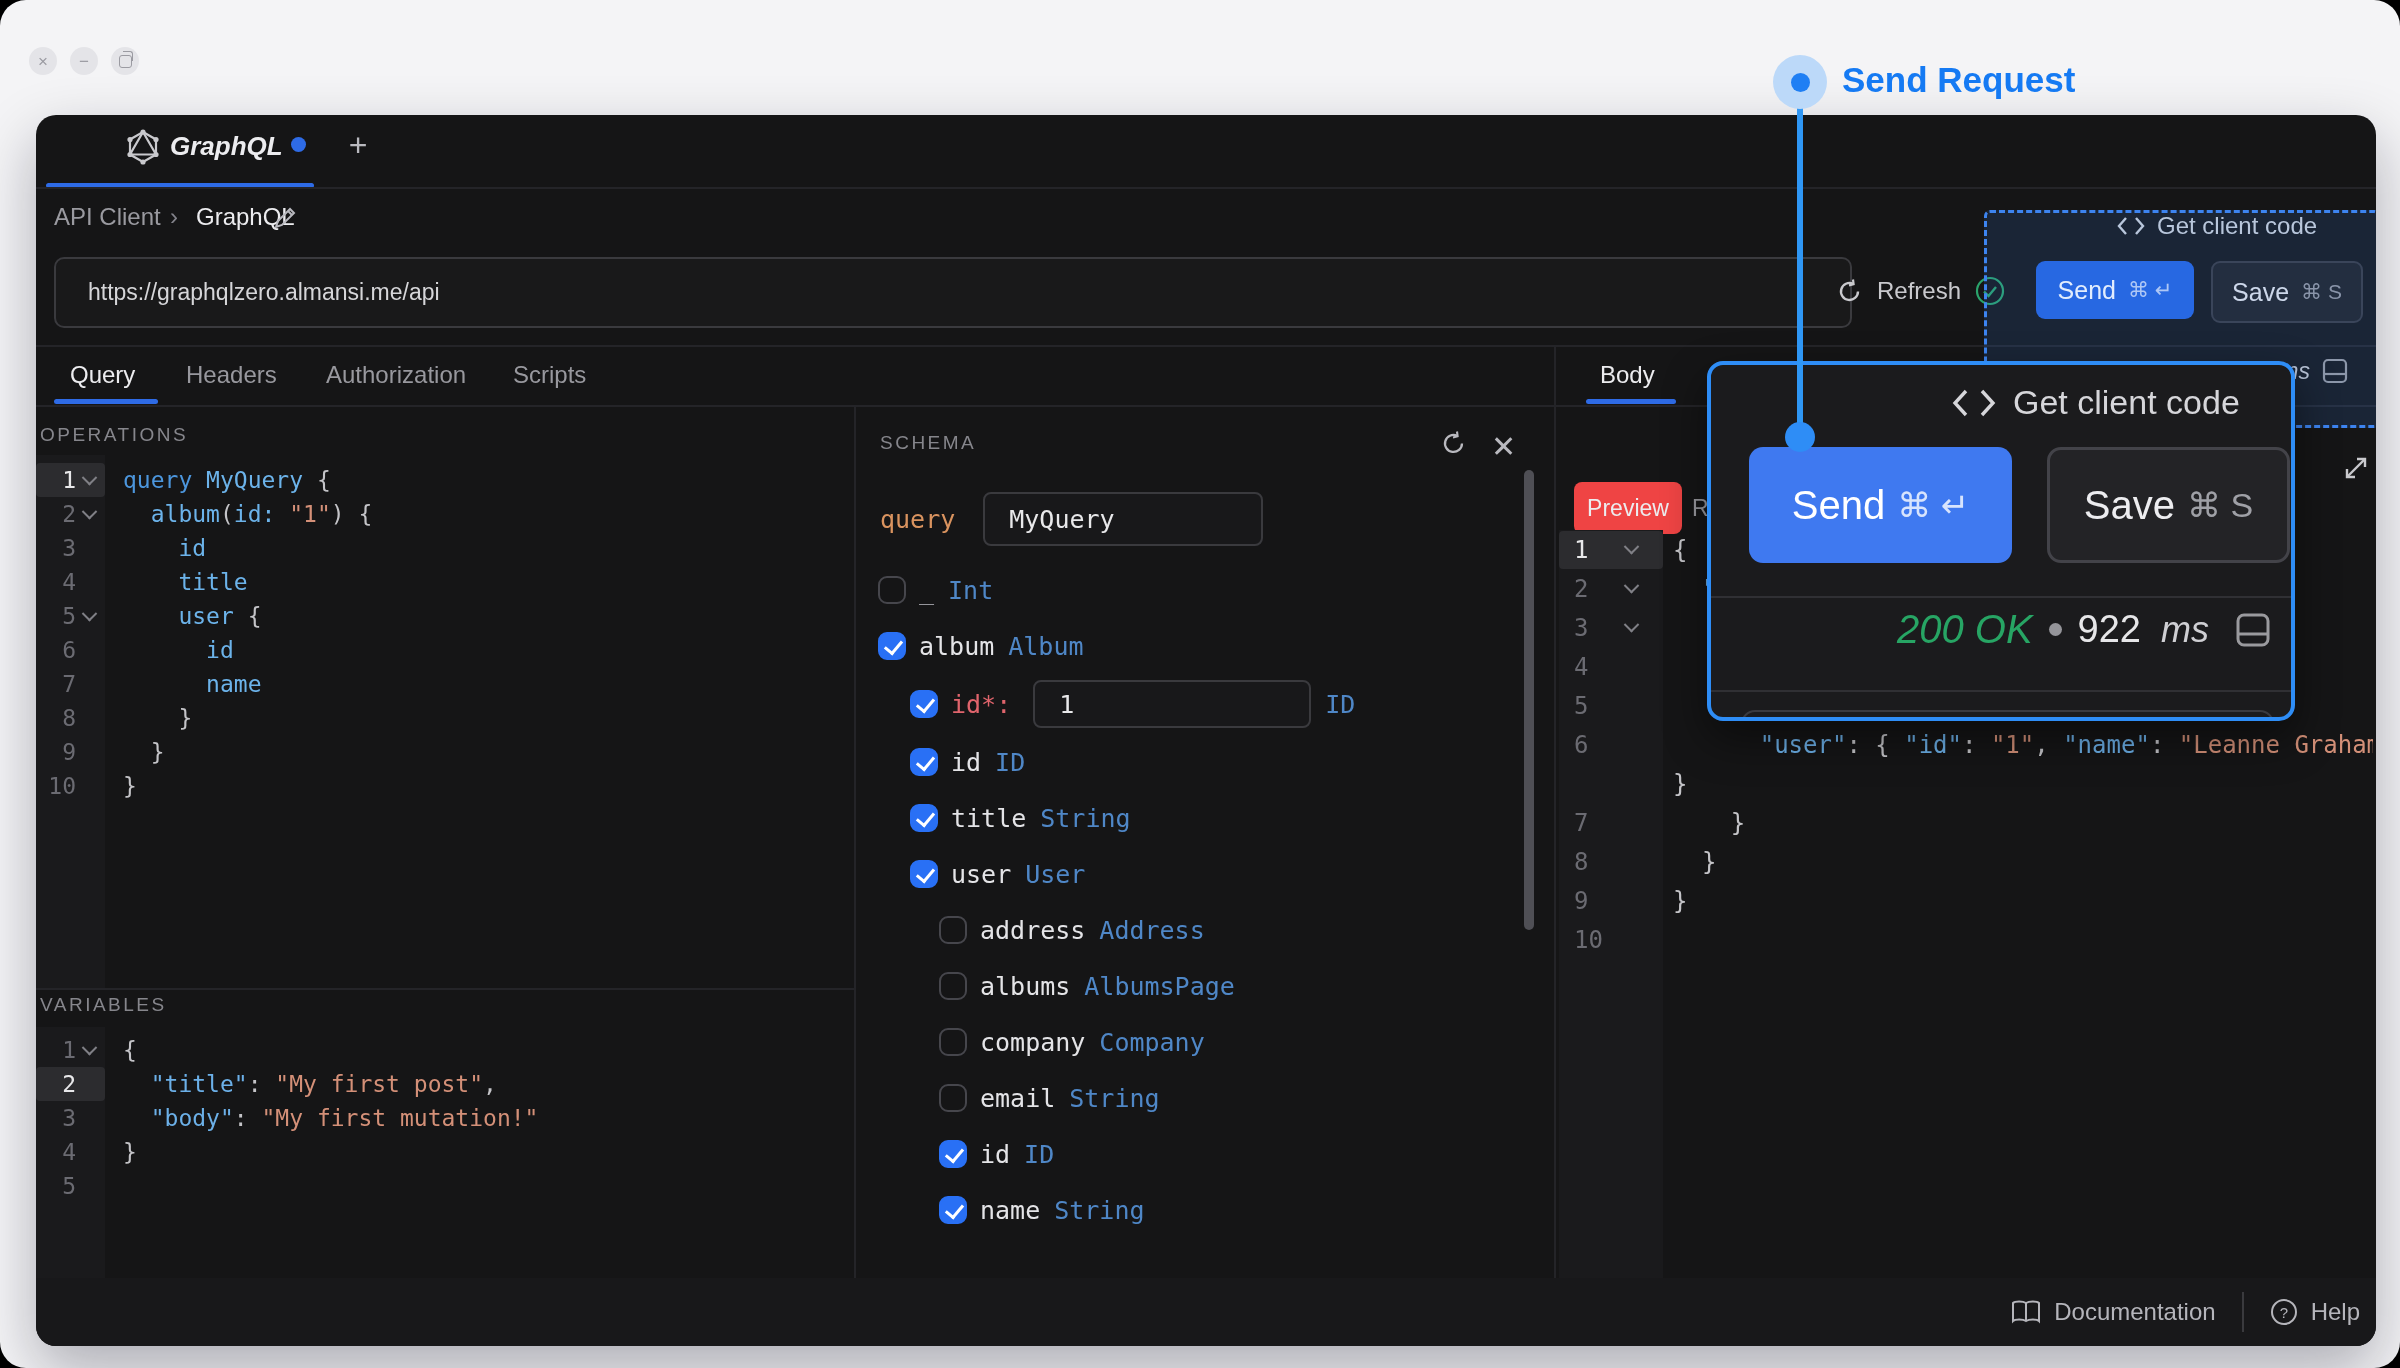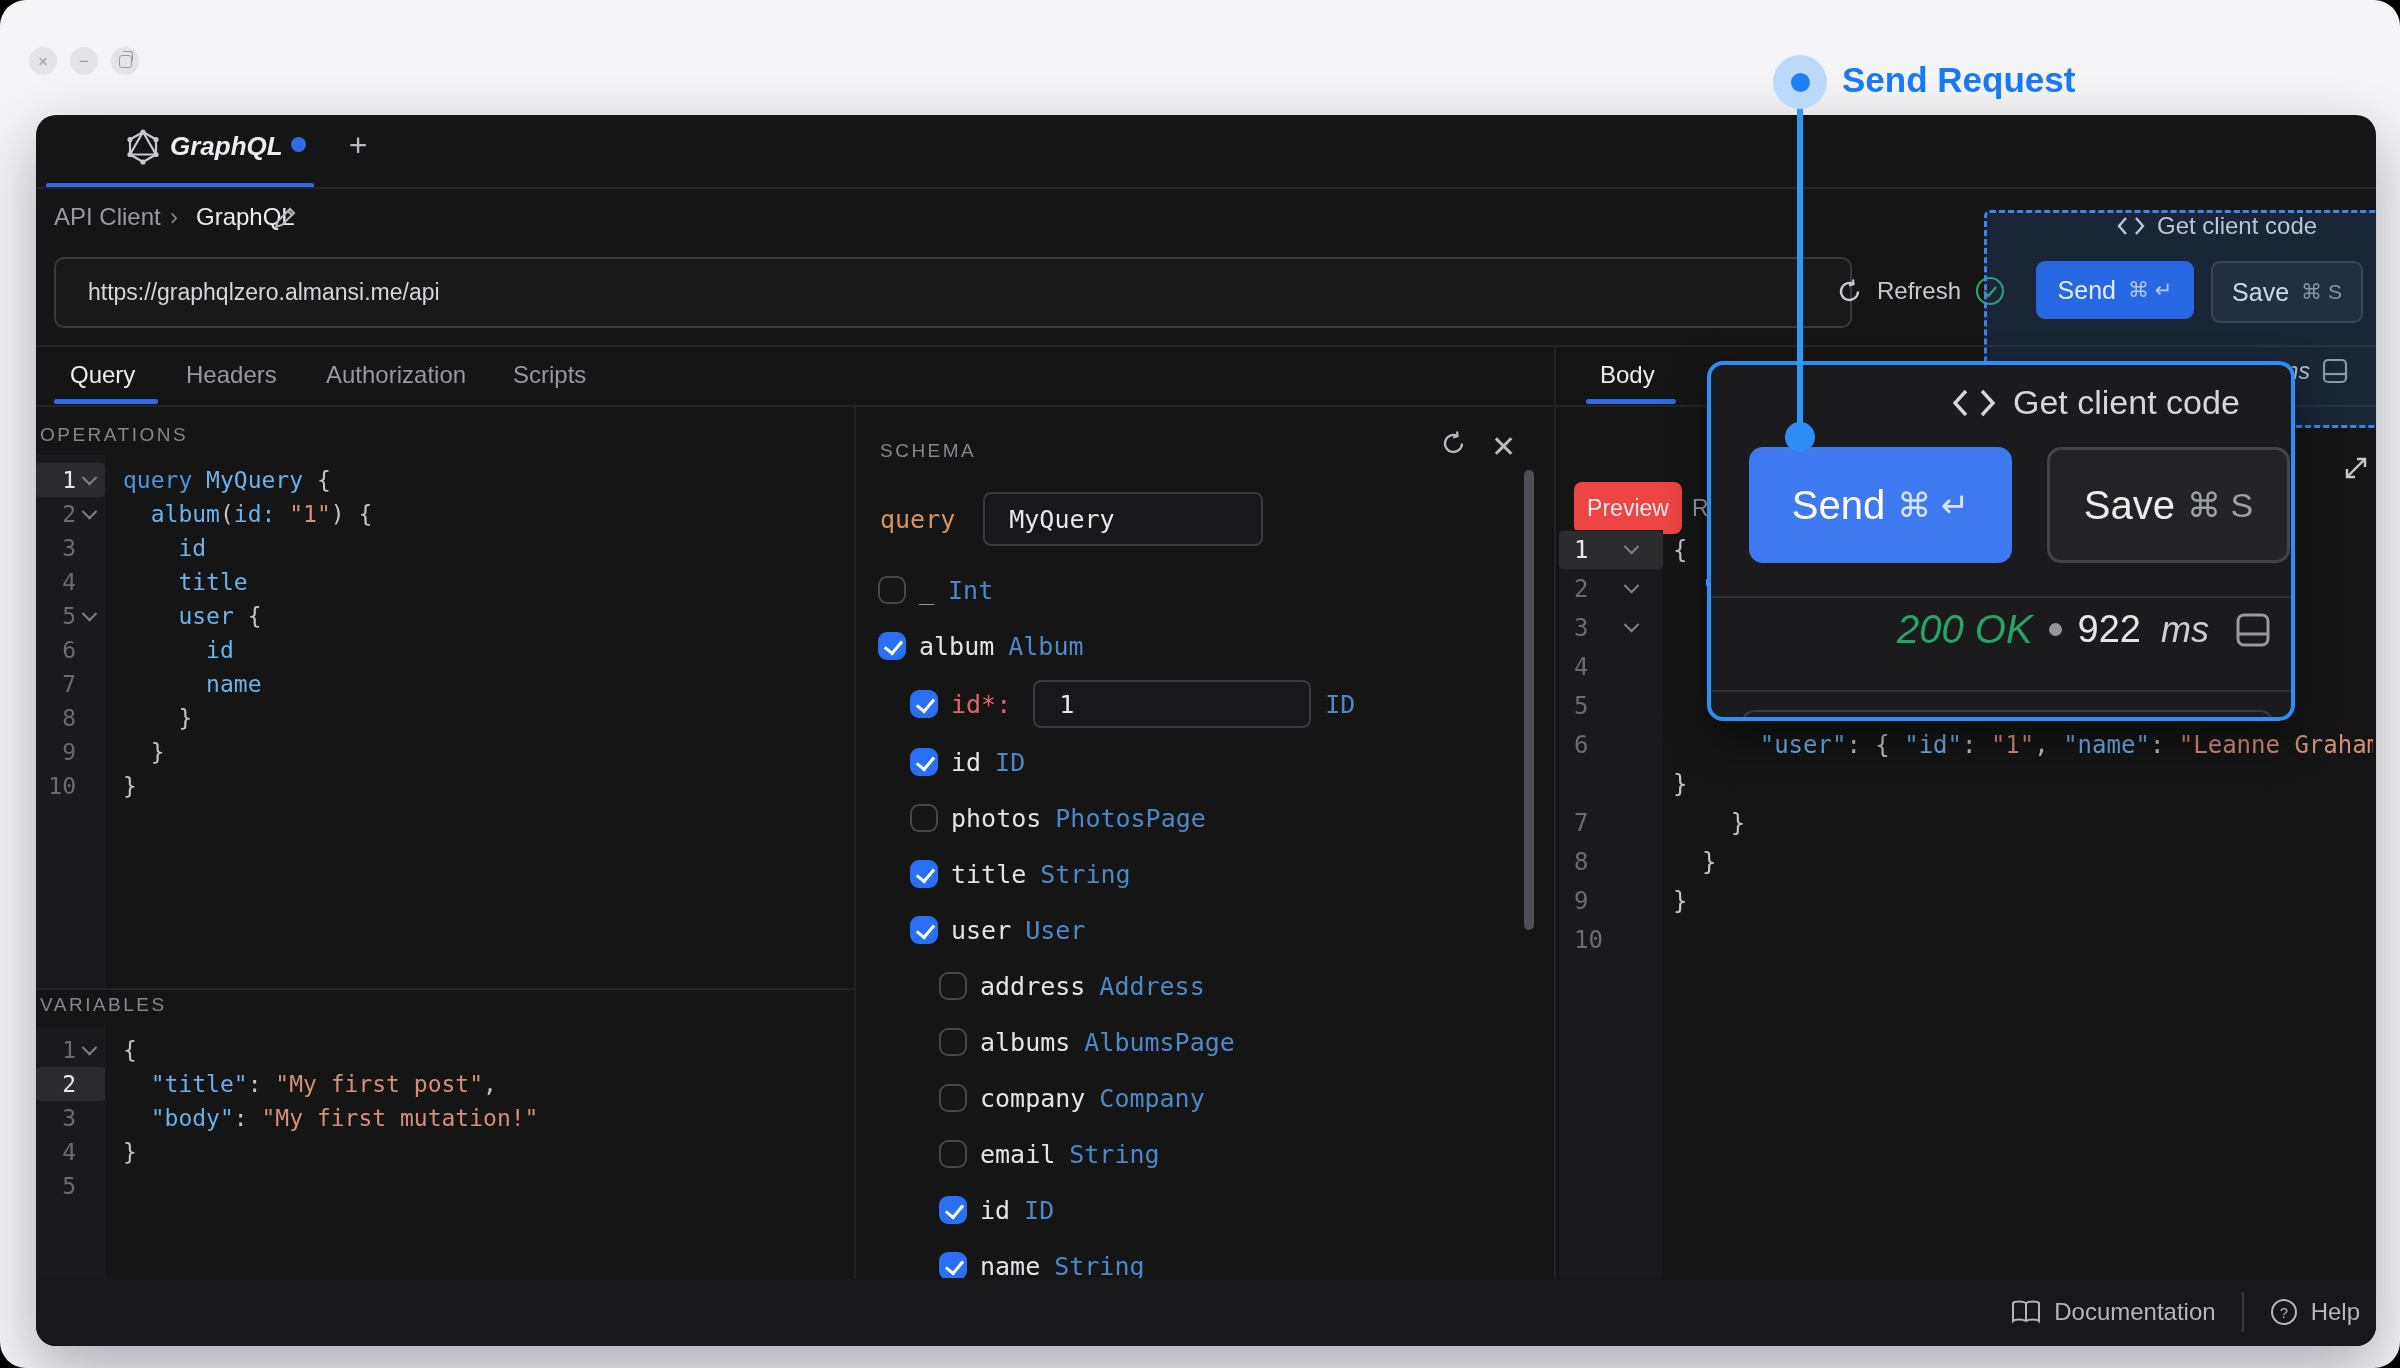--- a/index.html
+++ b/index.html
@@ -251,21 +251,21 @@
     <div class="abs sec-label" style="left:4px;top:309px;">OPERATIONS</div>
     <div class="abs gutter-bg" style="left:0;top:340px;width:69px;height:533px;"></div>
     <div class="abs editor ops-ed" style="left:0;top:348px;width:816px;"><div class="ed-line"><span class="gut active"><span class="num">1</span><span class="car show"><i></i></span></span><span class="code"><span class="tk-kw">query</span><span class="tk-pun"> </span><span class="tk-fn">MyQuery</span><span class="tk-pun"> {</span></span></div><div class="ed-line"><span class="gut"><span class="num">2</span><span class="car show"><i></i></span></span><span class="code"><span class="tk-pun">  </span><span class="tk-fld">album</span><span class="tk-pun">(</span><span class="tk-fld">id:</span><span class="tk-pun"> </span><span class="tk-str">"1"</span><span class="tk-pun">) {</span></span></div><div class="ed-line"><span class="gut"><span class="num">3</span><span class="car"></span></span><span class="code"><span class="tk-pun">    </span><span class="tk-fld">id</span></span></div><div class="ed-line"><span class="gut"><span class="num">4</span><span class="car"></span></span><span class="code"><span class="tk-pun">    </span><span class="tk-fld">title</span></span></div><div class="ed-line"><span class="gut"><span class="num">5</span><span class="car show"><i></i></span></span><span class="code"><span class="tk-pun">    </span><span class="tk-fld">user</span><span class="tk-pun"> {</span></span></div><div class="ed-line"><span class="gut"><span class="num">6</span><span class="car"></span></span><span class="code"><span class="tk-pun">      </span><span class="tk-fld">id</span></span></div><div class="ed-line"><span class="gut"><span class="num">7</span><span class="car"></span></span><span class="code"><span class="tk-pun">      </span><span class="tk-fld">name</span></span></div><div class="ed-line"><span class="gut"><span class="num">8</span><span class="car"></span></span><span class="code"><span class="tk-pun">    }</span></span></div><div class="ed-line"><span class="gut"><span class="num">9</span><span class="car"></span></span><span class="code"><span class="tk-pun">  }</span></span></div><div class="ed-line"><span class="gut"><span class="num">10</span><span class="car"></span></span><span class="code"><span class="tk-pun">}</span></span></div></div>
 
     <div class="abs divider-h" style="left:0;top:873px;width:818px;"></div>
 
     <div class="abs sec-label" style="left:4px;top:879px;">VARIABLES</div>
     <div class="abs gutter-bg" style="left:0;top:912px;width:69px;height:251px;"></div>
     <div class="abs editor vars-ed" style="left:0;top:918px;width:816px;"><div class="ed-line"><span class="gut"><span class="num">1</span><span class="car show"><i></i></span></span><span class="code"><span class="tk-pun">{</span></span></div><div class="ed-line"><span class="gut active"><span class="num">2</span><span class="car"></span></span><span class="code"><span class="tk-pun">  </span><span class="tk-key">"title"</span><span class="tk-pun">: </span><span class="tk-str">"My first post"</span><span class="tk-pun">,</span></span></div><div class="ed-line"><span class="gut"><span class="num">3</span><span class="car"></span></span><span class="code"><span class="tk-pun">  </span><span class="tk-key">"body"</span><span class="tk-pun">: </span><span class="tk-str">"My first mutation!"</span></span></div><div class="ed-line"><span class="gut"><span class="num">4</span><span class="car"></span></span><span class="code"><span class="tk-pun">}</span></span></div><div class="ed-line"><span class="gut"><span class="num">5</span><span class="car"></span></span><span class="code"></span></div></div>
 
-    <div class="abs sec-label" style="left:844px;top:317px;margin-top:8px;">SCHEMA</div>
+    <div class="abs sec-label" style="left:844px;top:317px;">SCHEMA</div>
     <div class="abs sch-ico" style="left:1404px;top:315px;">
       <svg width="27" height="27" viewBox="0 0 27 27" fill="none" stroke="#b9b9bf" stroke-width="2.3">
         <path d="M22 13.5 A 8.5 8.5 0 1 1 17 5.7"></path>
           <polyline points="17,1.5 17.6,6.2 13,7.4" stroke-width="2.1"></polyline>
       </svg>
     </div>
     <div class="abs sch-ico" style="left:1455px;top:314px;font-size:30px;">✕</div>
 
     <div class="abs schema-query-row">
       <span class="op-type">query</span>
@@ -286,25 +286,20 @@
         <div class="schema-row lvl2 tall">
           <span class="cb on"></span>
           <span class="sch-name red">id*:</span>
           <span class="sch-input sch-val-input">1</span>
           <span class="sch-type">ID</span>
         </div>
         <div class="schema-row lvl2">
           <span class="cb on"></span>
           <span class="sch-name">id</span>
           <span class="sch-type">ID</span>
-        </div>
-        <div class="schema-row lvl2">
-          <span class="cb"></span>
-          <span class="sch-name">photos</span>
-          <span class="sch-type">PhotosPage</span>
         </div>
         <div class="schema-row lvl2">
           <span class="cb on"></span>
           <span class="sch-name">title</span>
           <span class="sch-type">String</span>
         </div>
         <div class="schema-row lvl2">
           <span class="cb on"></span>
           <span class="sch-name">user</span>
           <span class="sch-type">User</span>

